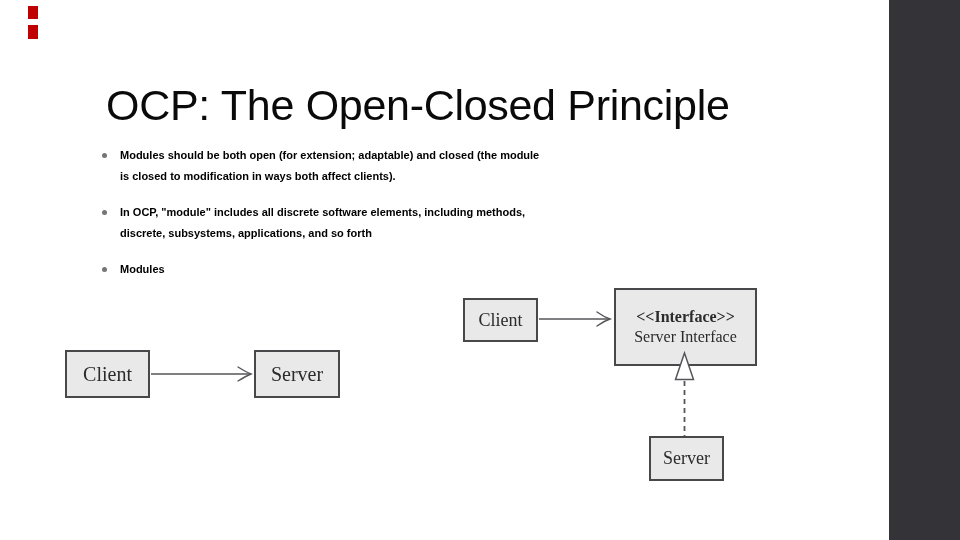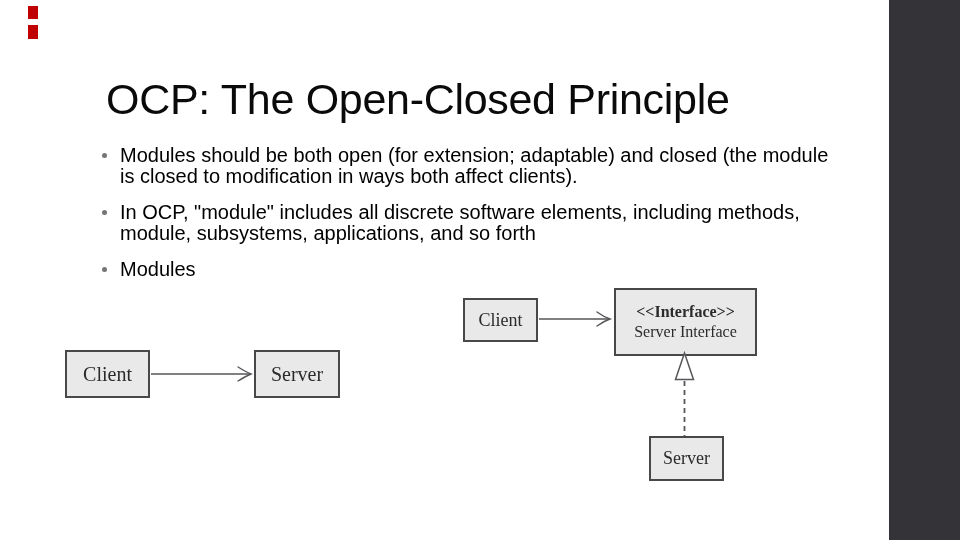--- a/index.html
+++ b/index.html
@@ -9,44 +9,44 @@
   }
   
   .sidebar{position:absolute;top:0;right:0;width:71px;height:540px;background:var(--sidebar-dark,#333338);}
   
   .accent-dashes{position:absolute;left:28px;top:6px;width:10px;}
   .accent-dash{width:10px;background:var(--accent-red,#c00000);}
   .accent-dash.d1{height:13px;margin-bottom:6px;}
   .accent-dash.d2{height:14px;}
   
   .title{
-    position:absolute;left:106px;top:73px;margin:0;
+    position:absolute;left:106px;top:79px;margin:0;
     font-size:43px;line-height:52px;font-weight:400;color:var(--text-dark,#0a0a0a);
     white-space:nowrap;letter-spacing:-0.3px;
   }
   
   .bullets{position:absolute;left:102px;top:145px;width:700px;list-style:none;margin:0;padding:0;}
   .bullets li{display:flex;margin:0 0 15px 0;}
   .bullet-dot{
     flex:0 0 auto;width:5px;height:5px;border-radius:50%;
     background:var(--bullet-dot,#757575);margin:8px 13px 0 0;
   }
-  .bullet-text{font-size:20px;line-height:21px;font-weight:400;color:#000;}
+  .bullet-text{font-size:11px;line-height:21px;font-weight:700;color:#000;}
   .bullet-text span{display:block;white-space:nowrap;}
   
   .uml-box{
     position:absolute;box-sizing:border-box;
     background:var(--box-fill,#e9e9e9);border:2px solid var(--box-border,#48484b);
     display:flex;align-items:center;justify-content:center;flex-direction:column;
     font-family:"Liberation Serif", serif;color:var(--diagram-text,#2b2b2b);
   }
   .box-client-left {left:65px; top:350px;width:85px;height:48px;font-size:20px;}
   .box-server-left {left:254px;top:350px;width:86px;height:48px;font-size:20px;}
   .box-client-right{left:463px;top:298px;width:75px;height:44px;font-size:18px;}
-  .box-interface   {left:614px;top:288px;width:143px;height:68px;font-size:16px;line-height:20px;}
+  .box-interface   {left:614px;top:288px;width:143px;height:78px;font-size:16px;line-height:20px;}
   .box-server-right{left:649px;top:436px;width:75px;height:45px;font-size:18px;}
   .stereotype{font-weight:700;white-space:nowrap;}
   .iface-name{white-space:nowrap;}
   
   .connectors{position:absolute;left:0;top:0;width:960px;height:540px;pointer-events:none;}
   .conn-line{stroke:var(--line-gray,#56565a);stroke-width:1.6;fill:none;}
   .conn-head{stroke:var(--line-gray,#56565a);stroke-width:1.4;fill:none;stroke-linecap:round;}
   .realize-tri{fill:#ffffff;stroke:var(--line-gray,#56565a);stroke-width:1.5;}
   .realize-dash{stroke:var(--line-gray,#56565a);stroke-width:1.8;fill:none;stroke-dasharray:5 4;}
 </style>
@@ -68,21 +68,21 @@
       <span class="bullet-dot"></span>
       <div class="bullet-text">
         <span>Modules should be both open (for extension; adaptable) and closed (the module</span>
         <span>is closed to modification in ways both affect clients).</span>
       </div>
     </li>
     <li>
       <span class="bullet-dot"></span>
       <div class="bullet-text">
         <span>In OCP, "module" includes all discrete software elements, including methods,</span>
-        <span>module, subsystems, applications, and so forth</span>
+        <span>discrete, subsystems, applications, and so forth</span>
       </div>
     </li>
     <li>
       <span class="bullet-dot"></span>
       <div class="bullet-text">
         <span>Modules</span>
       </div>
     </li>
   </ul>
 

